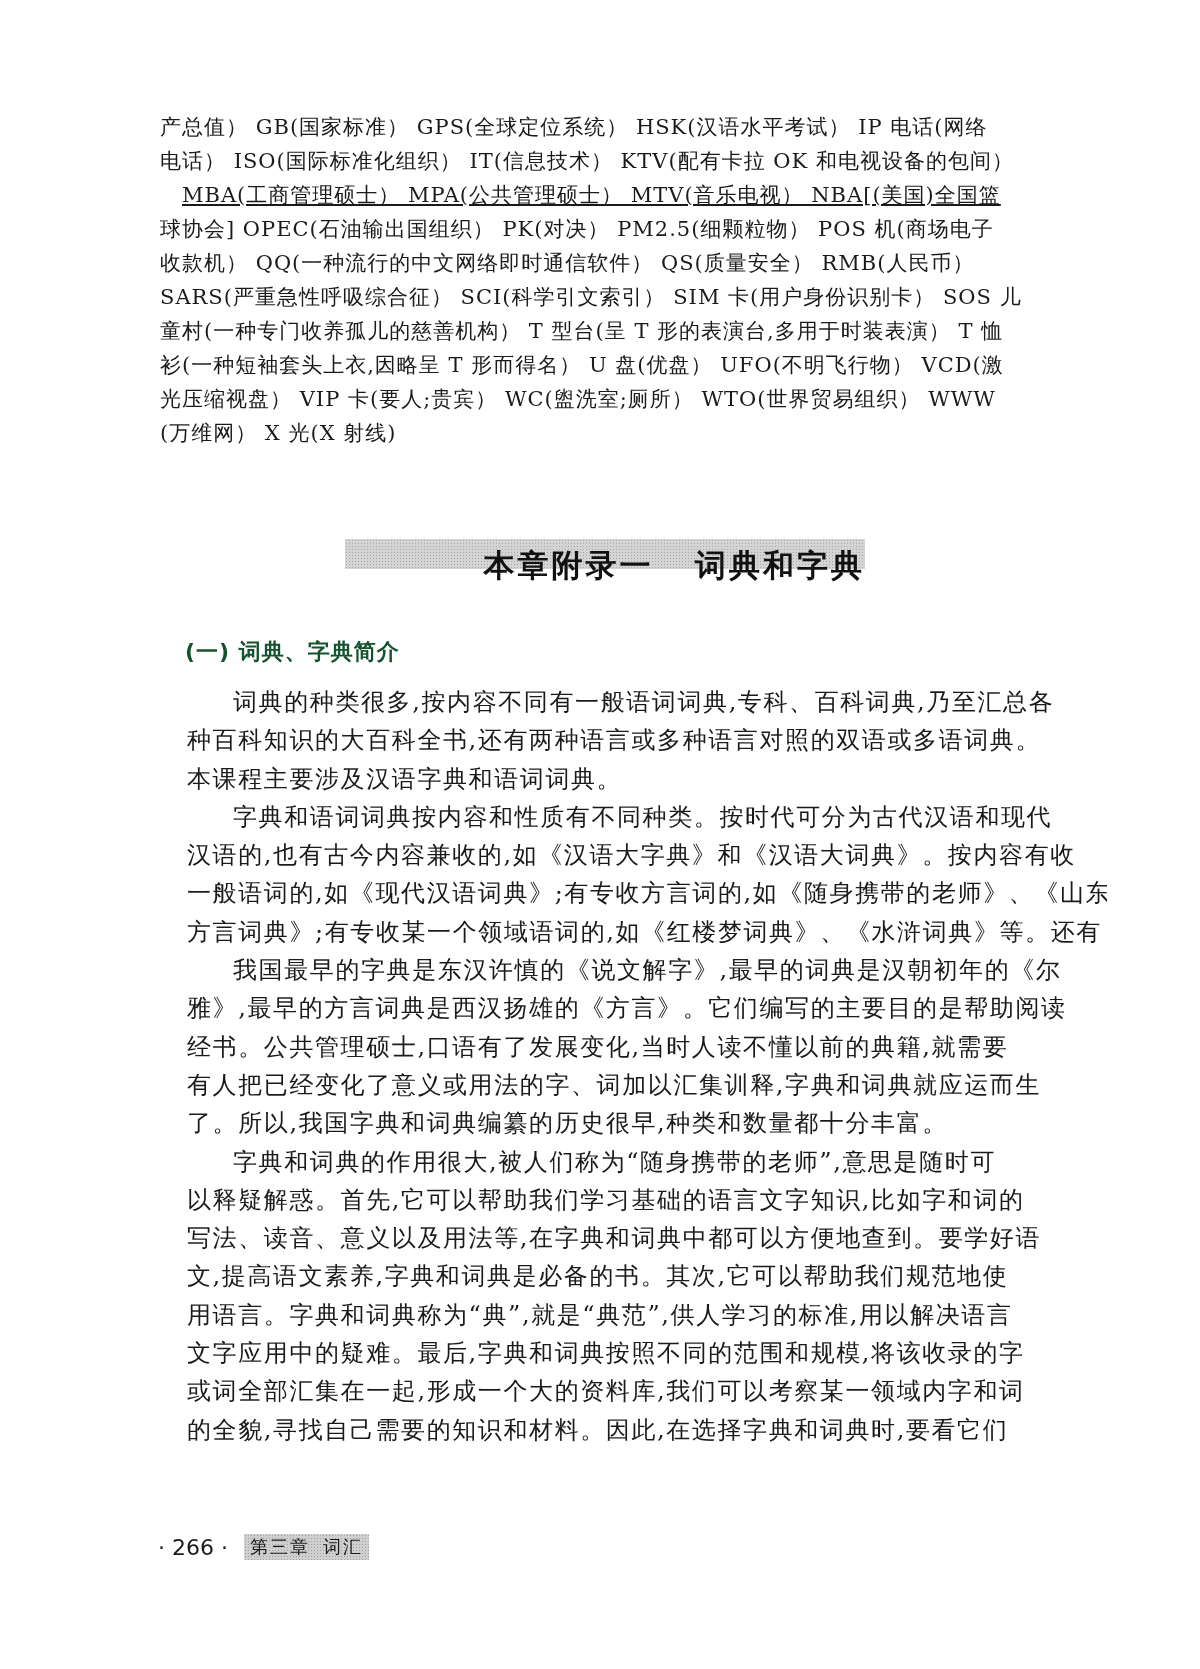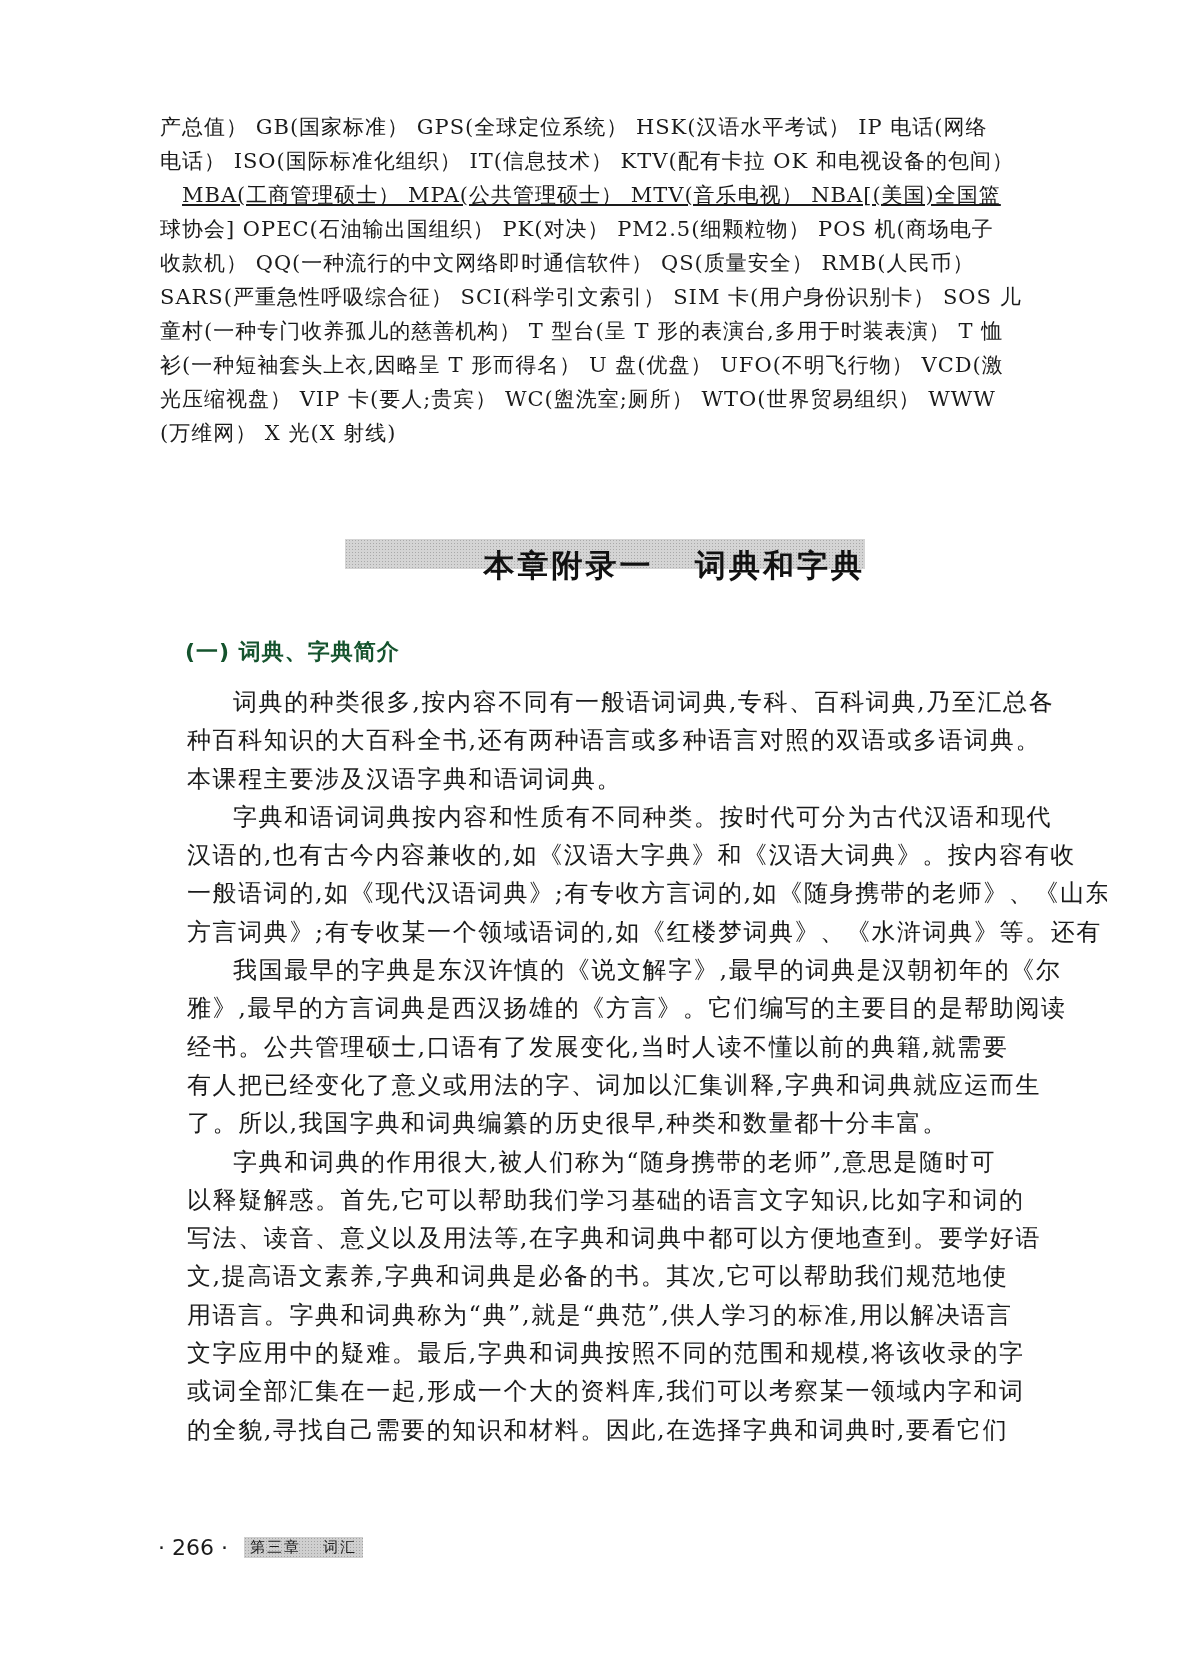--- a/index.html
+++ b/index.html
@@ -48,22 +48,22 @@
 
     .footer {
       position: absolute; left: 158px; top: 1531px; height: 32px;
       display: flex; align-items: center;
     }
     .page-number {
       font-family: "DejaVu Sans", "Liberation Sans", sans-serif;
       font-size: 22px; color: #1a1a1a; margin-right: 16px;
     }
     .chapter-label {
-      padding: 1px 6px; font-size: 15px; letter-spacing: 2px; white-space: pre;
-      font-family: Liberation Mono, monospace;
+      padding: 1px 6px; font-size: 18px; letter-spacing: 2px; white-space: pre;
+      font-family: Liberation Serif, serif;
       background-color: #cfcfcf;
       background-image: radial-gradient(#a2a2a2 0.8px, transparent 1px);
       background-size: 3px 3px;
       color: #1a1a1a;
     }
   </style>
 </head>
 <body>
 
 <div class="page">

